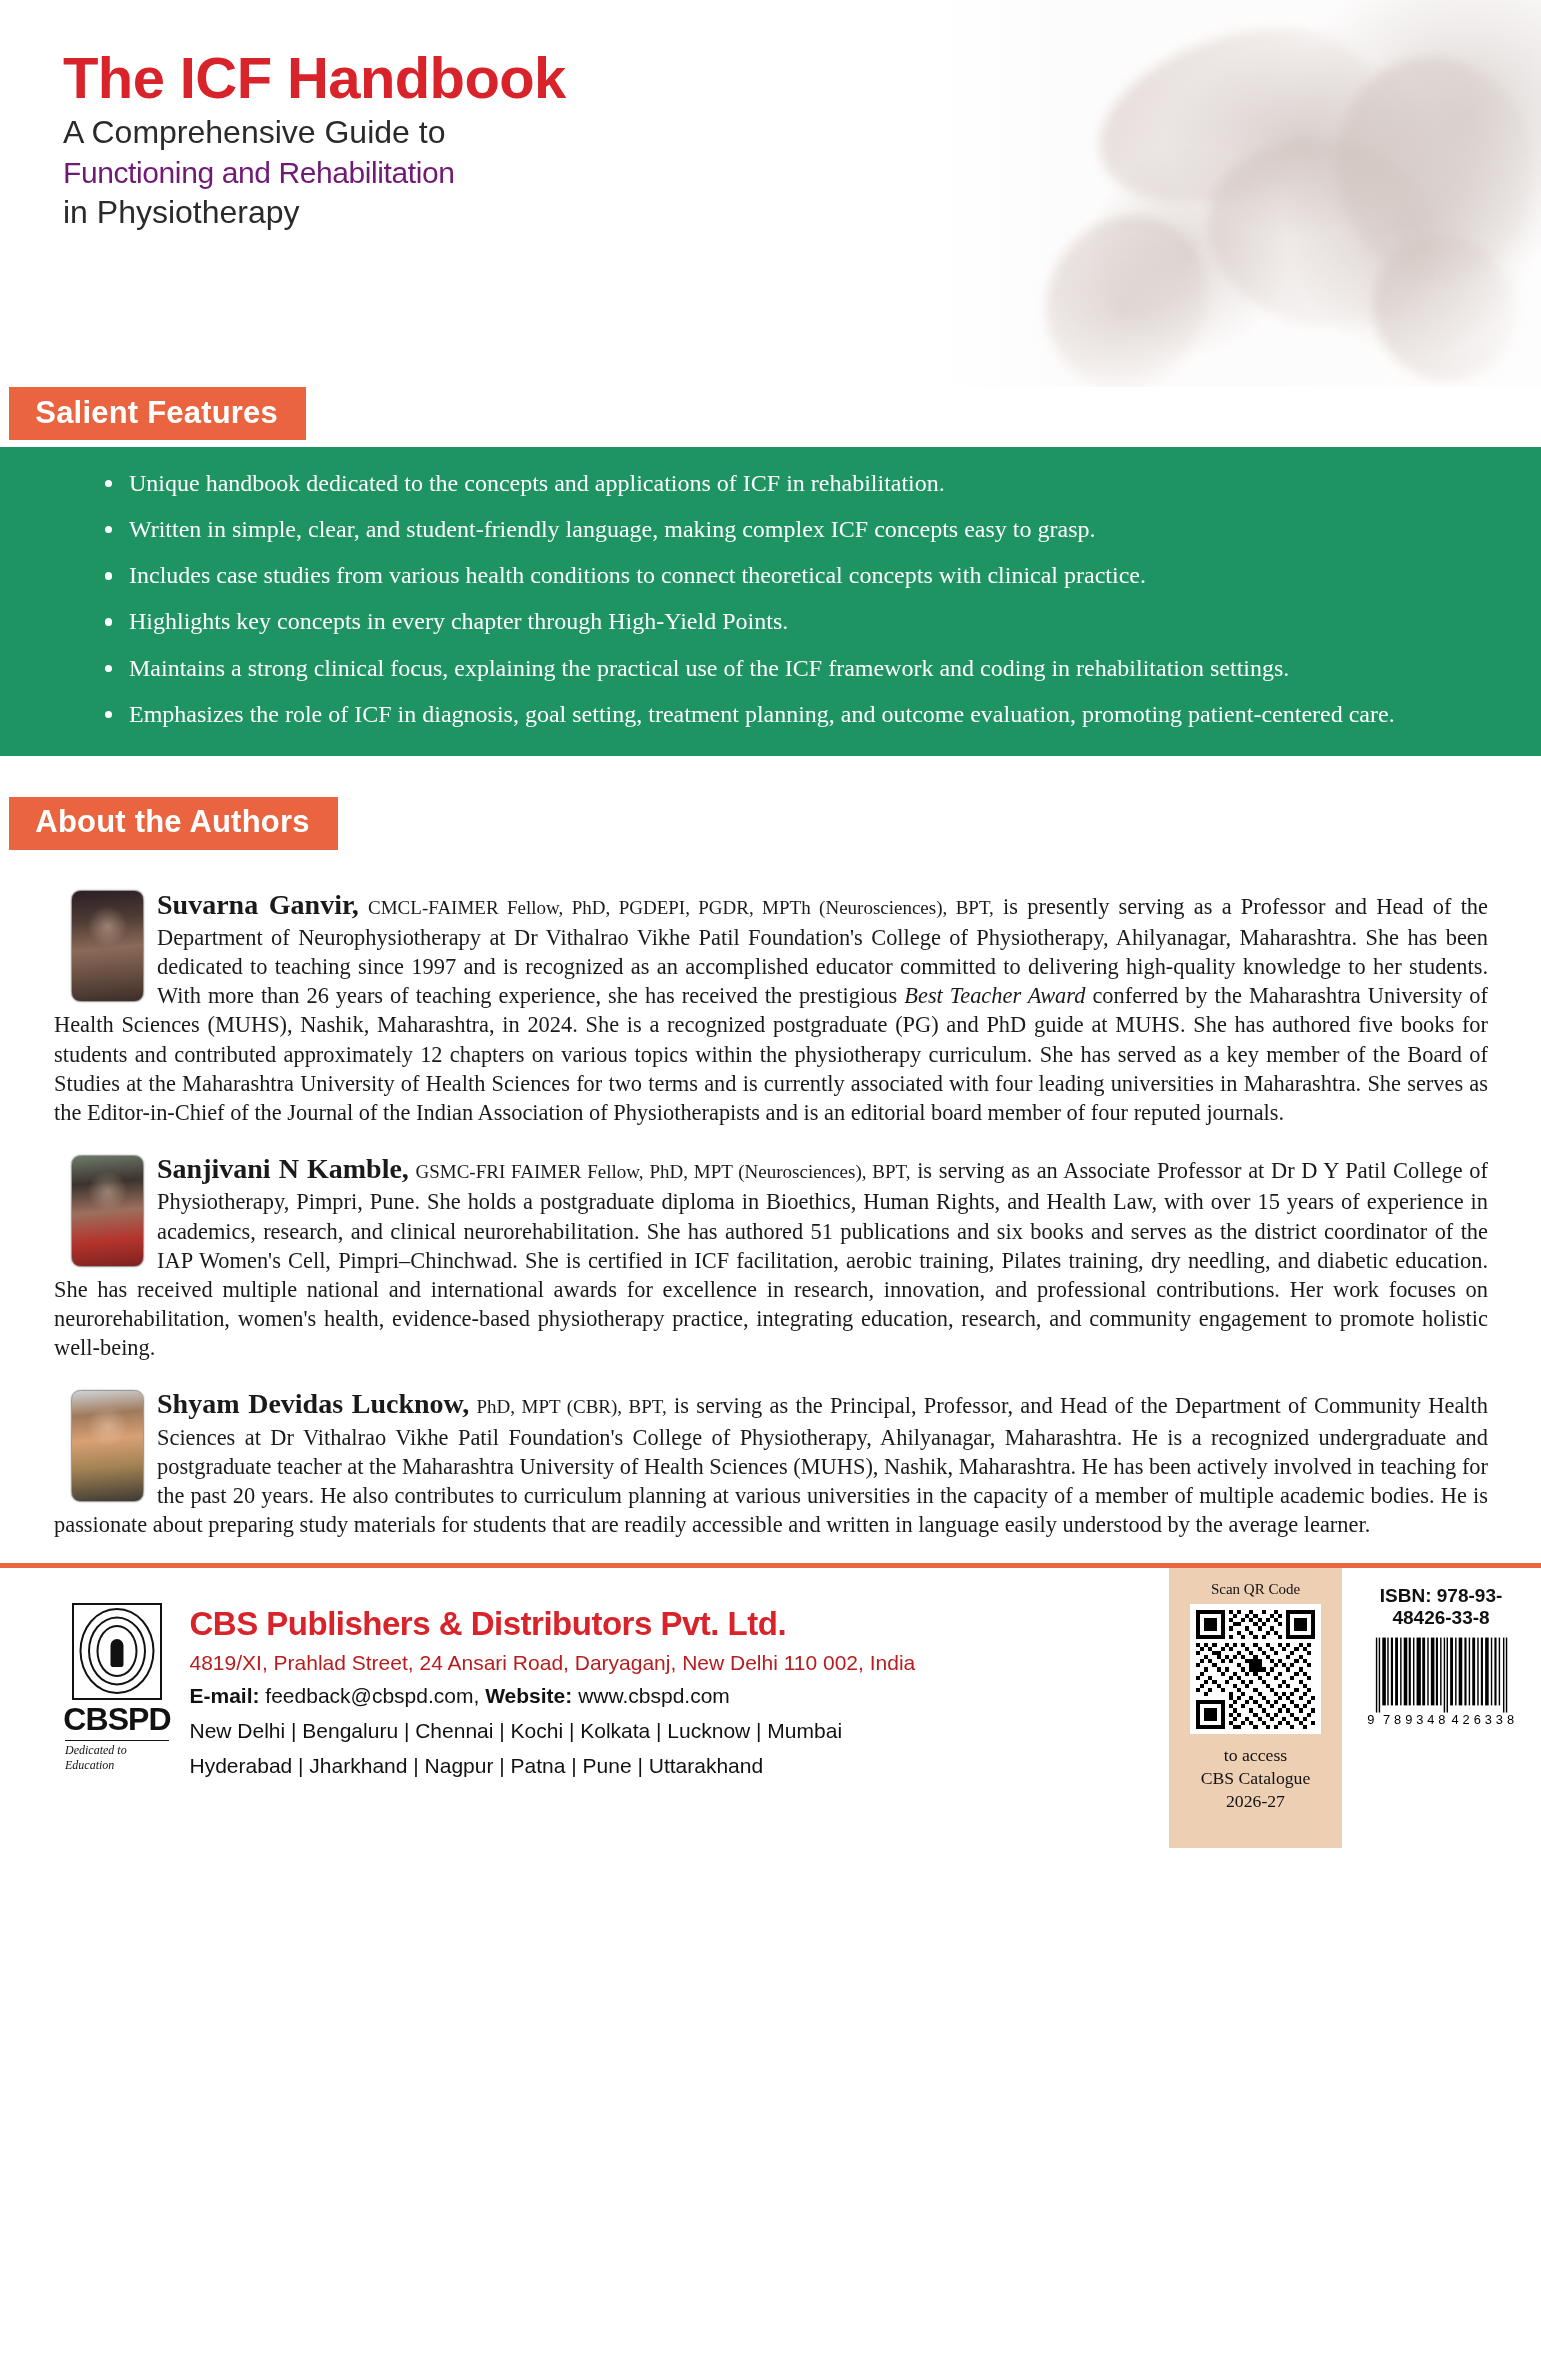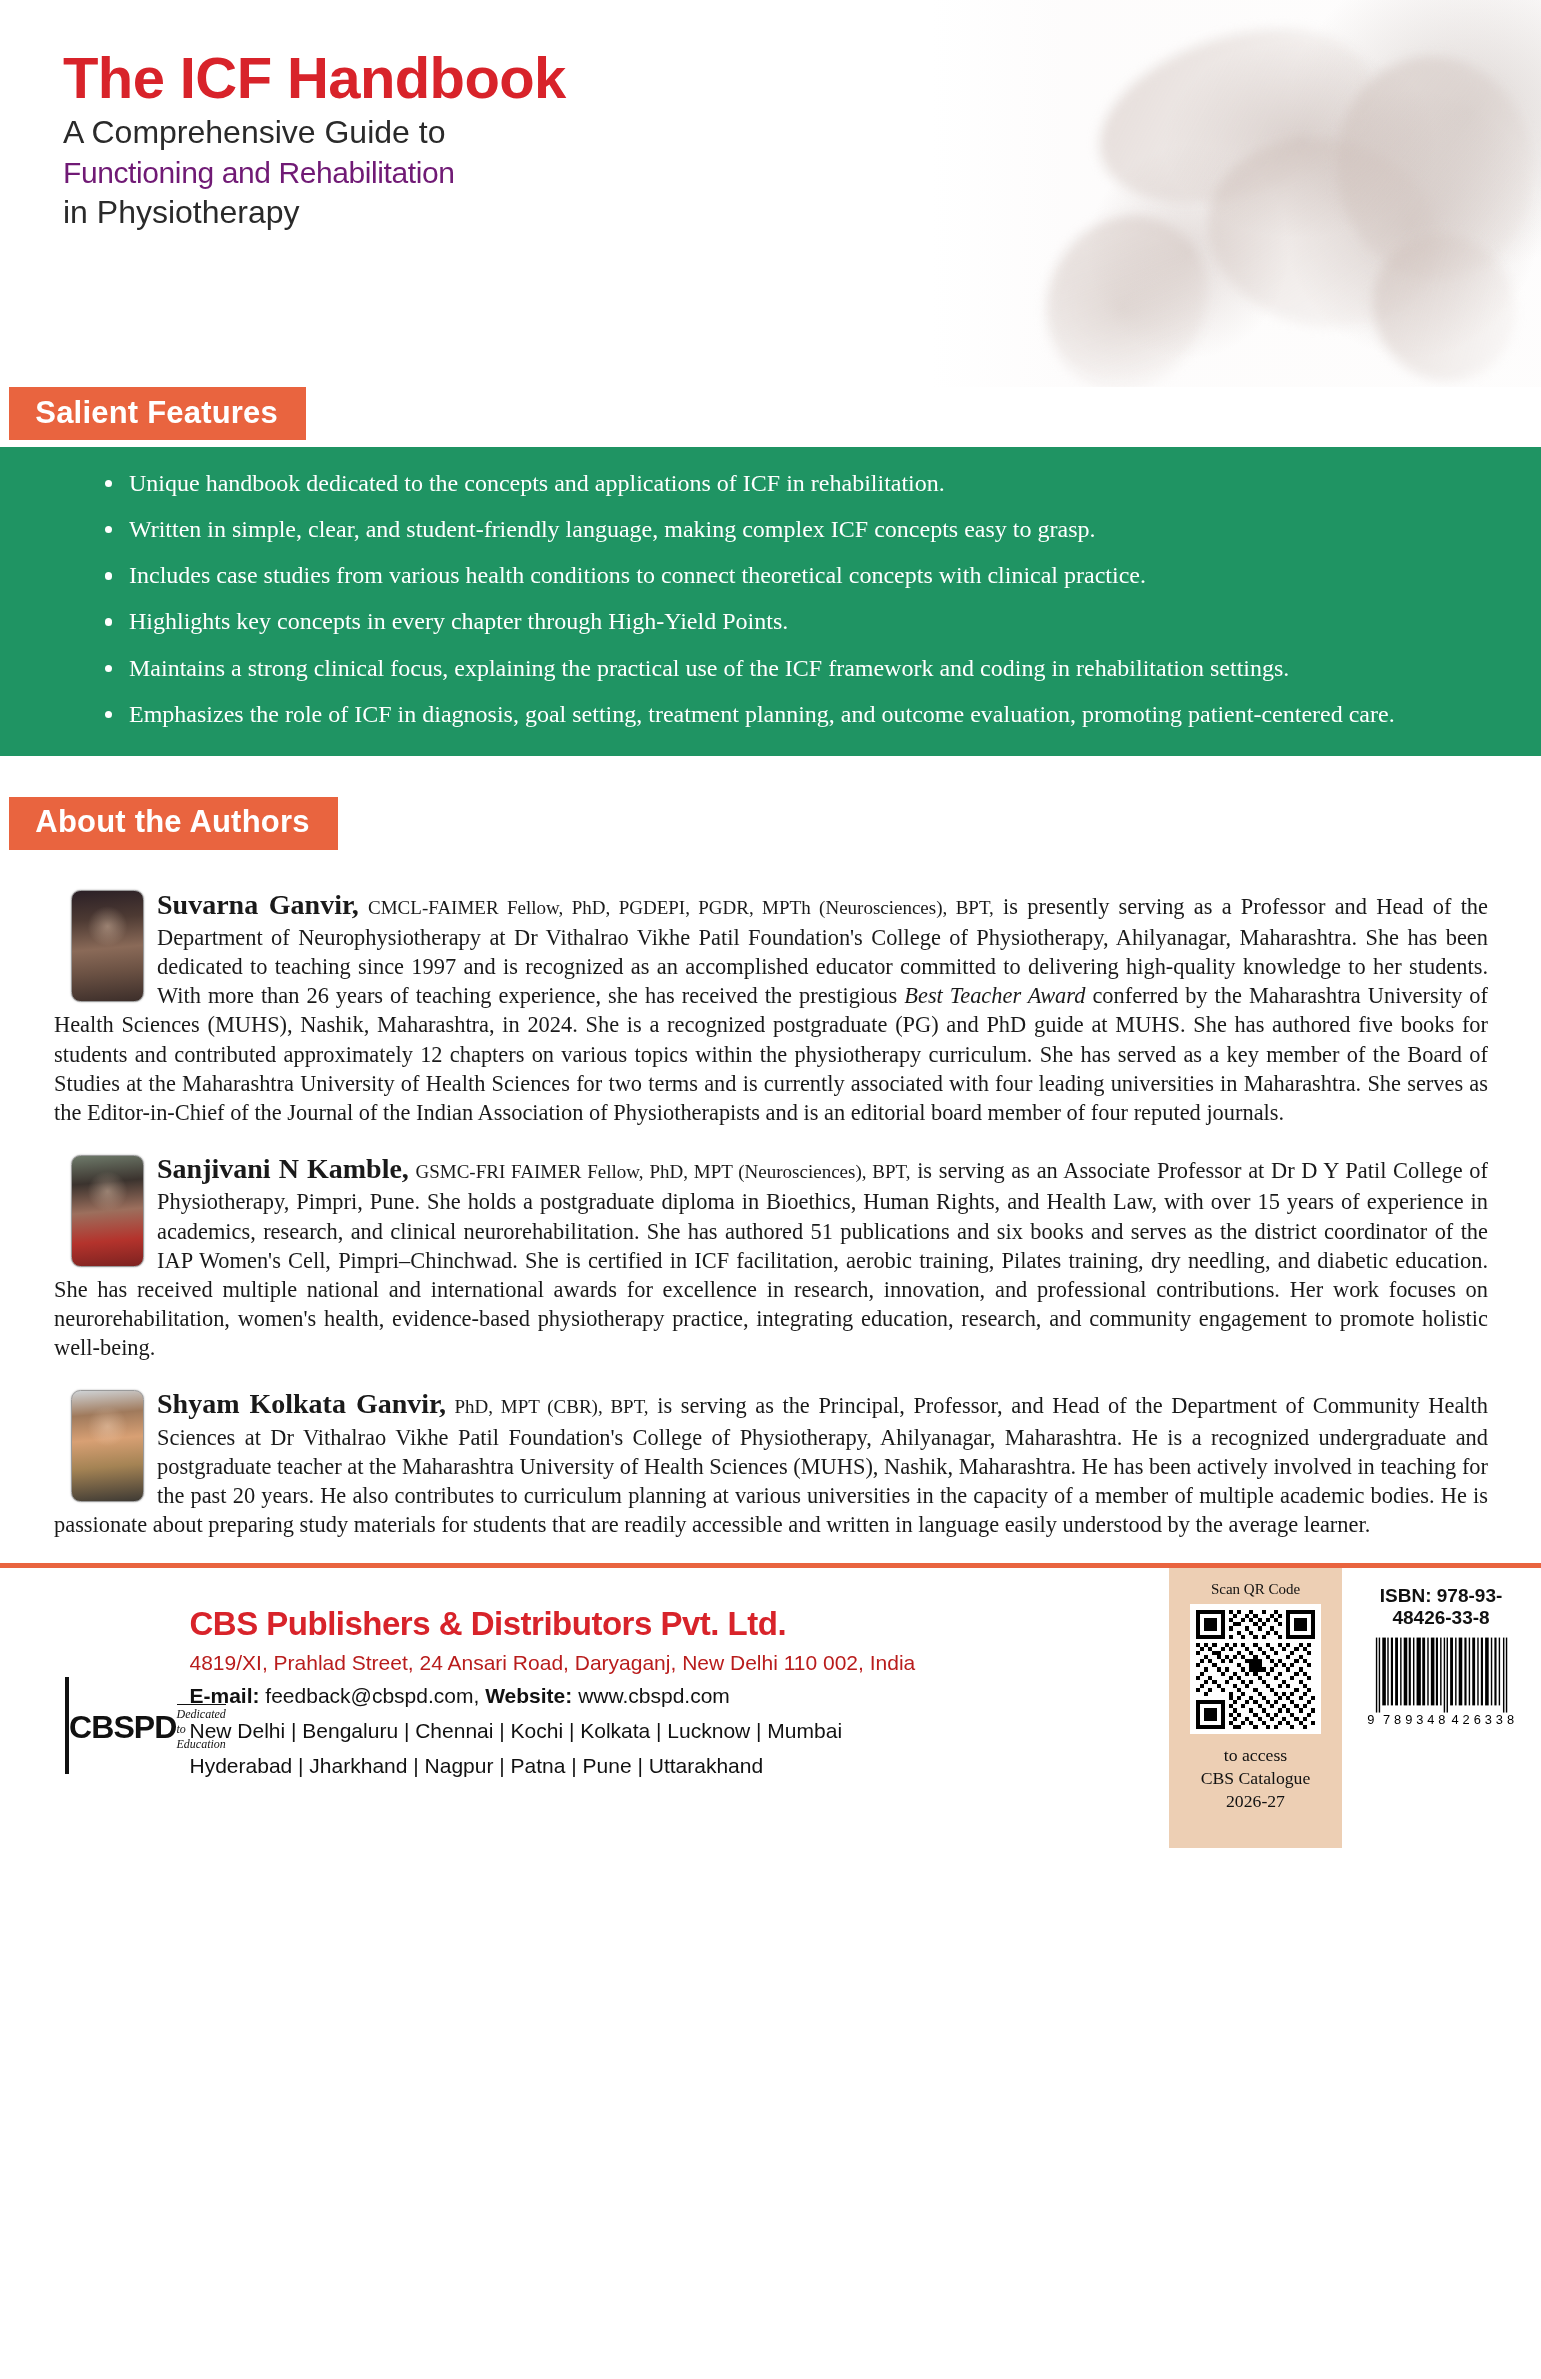--- a/index.html
+++ b/index.html
@@ -169,21 +169,21 @@
   }
   .footer {
     position:relative;
     height:280px;
     background:#ffffff;
   }
   .footer-inner { display:flex; height:100%; }
   .pub-block { display:flex; padding:35px 0 0 65px; flex:1 1 auto; }
   .cbs-logo {
     width:104px; margin-right:20.5px;
-    display:flex; flex-direction:row; align-items:center;
+    display:flex; flex-direction:column; align-items:center;
   }
   .cbs-mark {
     width:86px; height:93px;
     border:2.8px solid #111;
     position:relative;
     overflow:hidden;
     background:#fff;
   }
   .cbs-mark i {
     position:absolute;
@@ -299,21 +299,21 @@
   </div>
 
   <div class="author clearfix">
     <div class="author-photo ph-b"></div>
     <span class="author-name">Sanjivani N Kamble,</span>
     <span class="author-creds">GSMC-FRI FAIMER Fellow, PhD, MPT (Neurosciences), BPT,</span><span> is serving as an Associate Professor at Dr D Y Patil College of Physiotherapy, Pimpri, Pune. She holds a postgraduate diploma in Bioethics, Human Rights, and Health Law, with over 15 years of experience in academics, research, and clinical neurorehabilitation. She has authored 51 publications and six books and serves as the district coordinator of the IAP Women's Cell, Pimpri–Chinchwad. She is certified in ICF facilitation, aerobic training, Pilates training, dry needling, and diabetic education. She has received multiple national and international awards for excellence in research, innovation, and professional contributions. Her work focuses on neurorehabilitation, women's health, evidence-based physiotherapy practice, integrating education, research, and community engagement to promote holistic well-being.</span>
   </div>
 
   <div class="author clearfix">
     <div class="author-photo ph-c"></div>
-    <span class="author-name">Shyam Kolkata Ganvir,</span>
+    <span class="author-name">Shyam Devidas Lucknow,</span>
     <span class="author-creds">PhD, MPT (CBR), BPT,</span><span> is serving as the Principal, Professor, and Head of the Department of Community Health Sciences at Dr Vithalrao Vikhe Patil Foundation's College of Physiotherapy, Ahilyanagar, Maharashtra. He is a recognized undergraduate and postgraduate teacher at the Maharashtra University of Health Sciences (MUHS), Nashik, Maharashtra. He has been actively involved in teaching for the past 20 years. He also contributes to curriculum planning at various universities in the capacity of a member of multiple academic bodies. He is passionate about preparing study materials for students that are readily accessible and written in language easily understood by the average learner.</span>
   </div>
 
 </div>
 
 <div class="footer-rule"></div>
 <div class="footer">
   <div class="footer-inner">
 
     <div class="pub-block">

